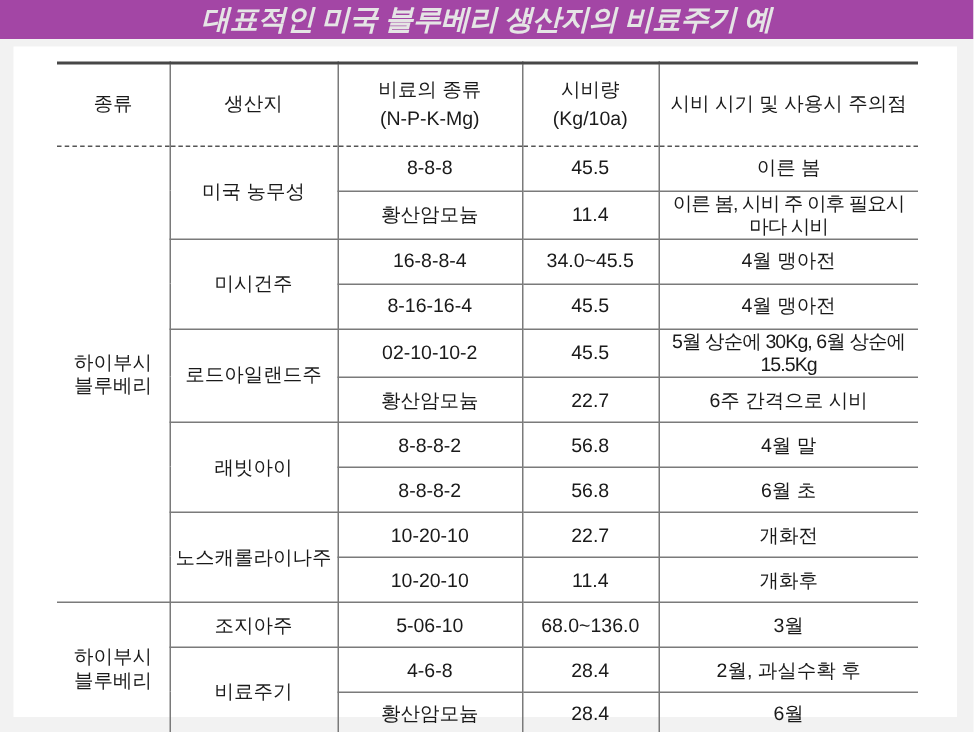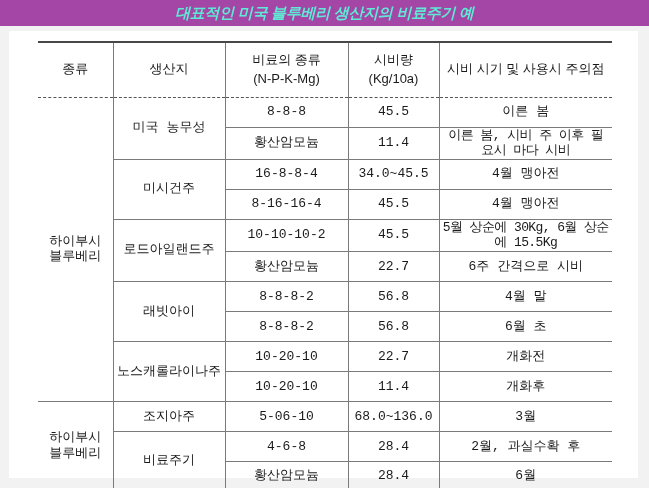--- a/index.html
+++ b/index.html
@@ -15,22 +15,22 @@
   .title-bar {
     position: absolute;
     top: 0; left: 0;
     width: 649px; height: 26px;
     background: #a346a5;
     display: flex;
     align-items: center;
     justify-content: center;
   }
   .title-bar span {
-    color: #5eead4;
-    font-size: 15px;
+    color: #e5e5e5;
+    font-size: 19px;
     font-weight: bold;
     font-style: italic;
     letter-spacing: -0.3px;
   }
   .content {
     position: absolute;
     left: 9px; top: 31px;
     width: 629px; height: 447px;
     background: #ffffff;
   }
@@ -54,21 +54,21 @@
     color: #1a1a1a;
     padding: 0 3px;
     white-space: pre-line;
     overflow: hidden;
   }
   table.fert thead th {
     height: 55px;
     border-bottom: 1px dashed #555555;
     line-height: 1.45;
   }
-  table.fert tbody td { height: 30px; line-height: 1.2; font-family: Liberation Mono, monospace; }
+  table.fert tbody td { height: 30px; line-height: 1.2; }
   table.fert tbody tr:first-child td { border-top: none; }
   td.cell-type { line-height: 1.45; }
   td.small-note { font-size: 10.5px; letter-spacing: -0.6px; }
 </style>
 </head>
 <body>
 
 <div class="title-bar">
   <span>대표적인 미국 블루베리 생산지의 비료주기 예</span>
 </div>
@@ -113,21 +113,21 @@
           <td class="cell-amt">34.0~45.5</td>
           <td class="cell-note">4월 맹아전</td>
         </tr>
         <tr>
           <td class="cell-fert">8-16-16-4</td>
           <td class="cell-amt">45.5</td>
           <td class="cell-note">4월 맹아전</td>
         </tr>
         <tr>
           <td rowspan="2" class="cell-region">로드아일랜드주</td>
-          <td class="cell-fert">10-10-10-2</td>
+          <td class="cell-fert">02-10-10-2</td>
           <td class="cell-amt">45.5</td>
           <td class="cell-note small-note">5월 상순에 30Kg, 6월 상순에 15.5Kg</td>
         </tr>
         <tr>
           <td class="cell-fert">황산암모늄</td>
           <td class="cell-amt">22.7</td>
           <td class="cell-note">6주 간격으로 시비</td>
         </tr>
         <tr>
           <td rowspan="2" class="cell-region">래빗아이</td>

